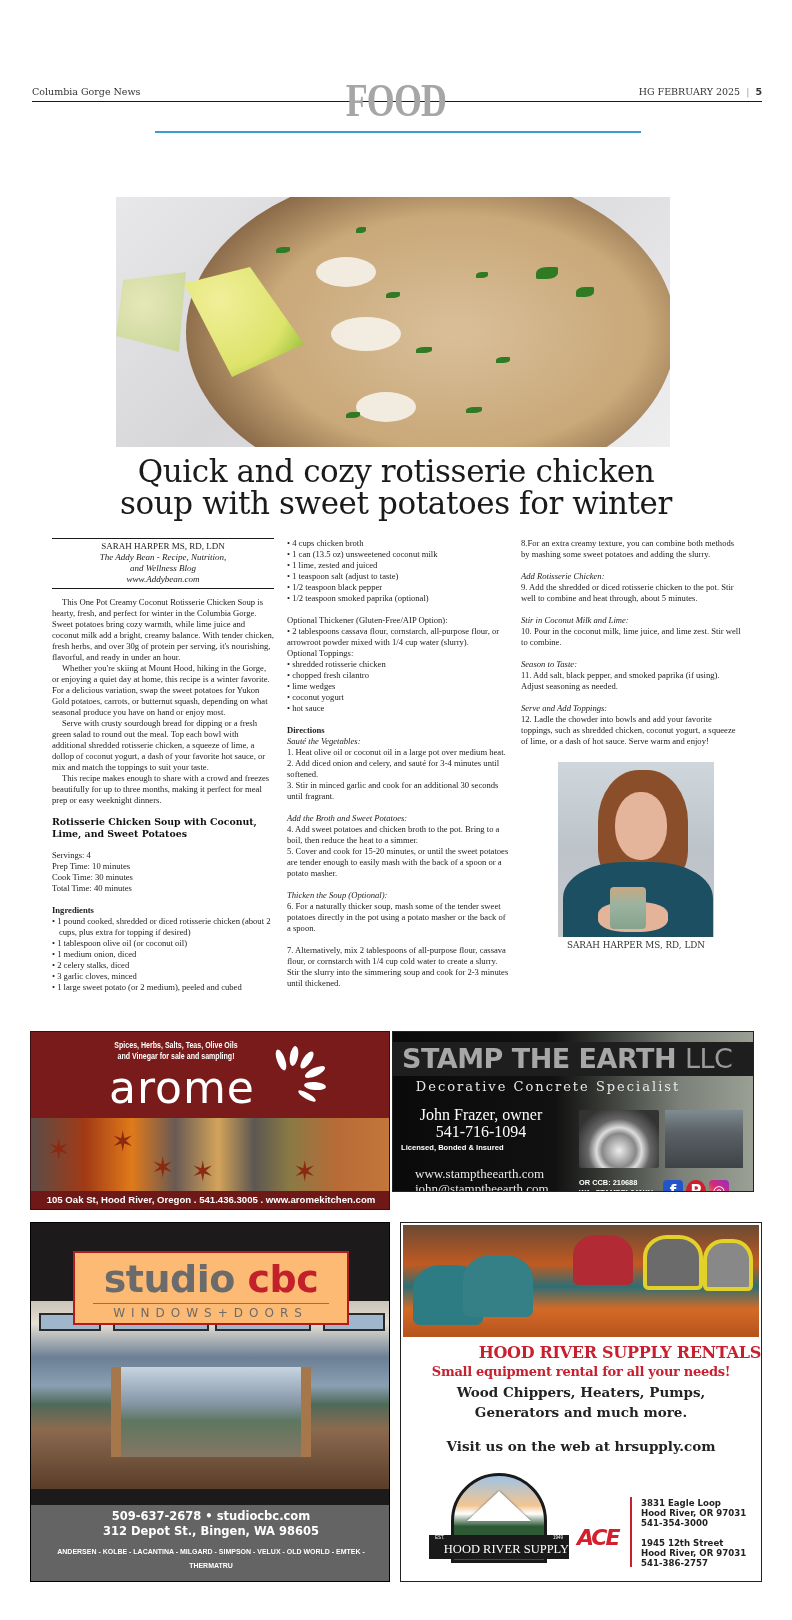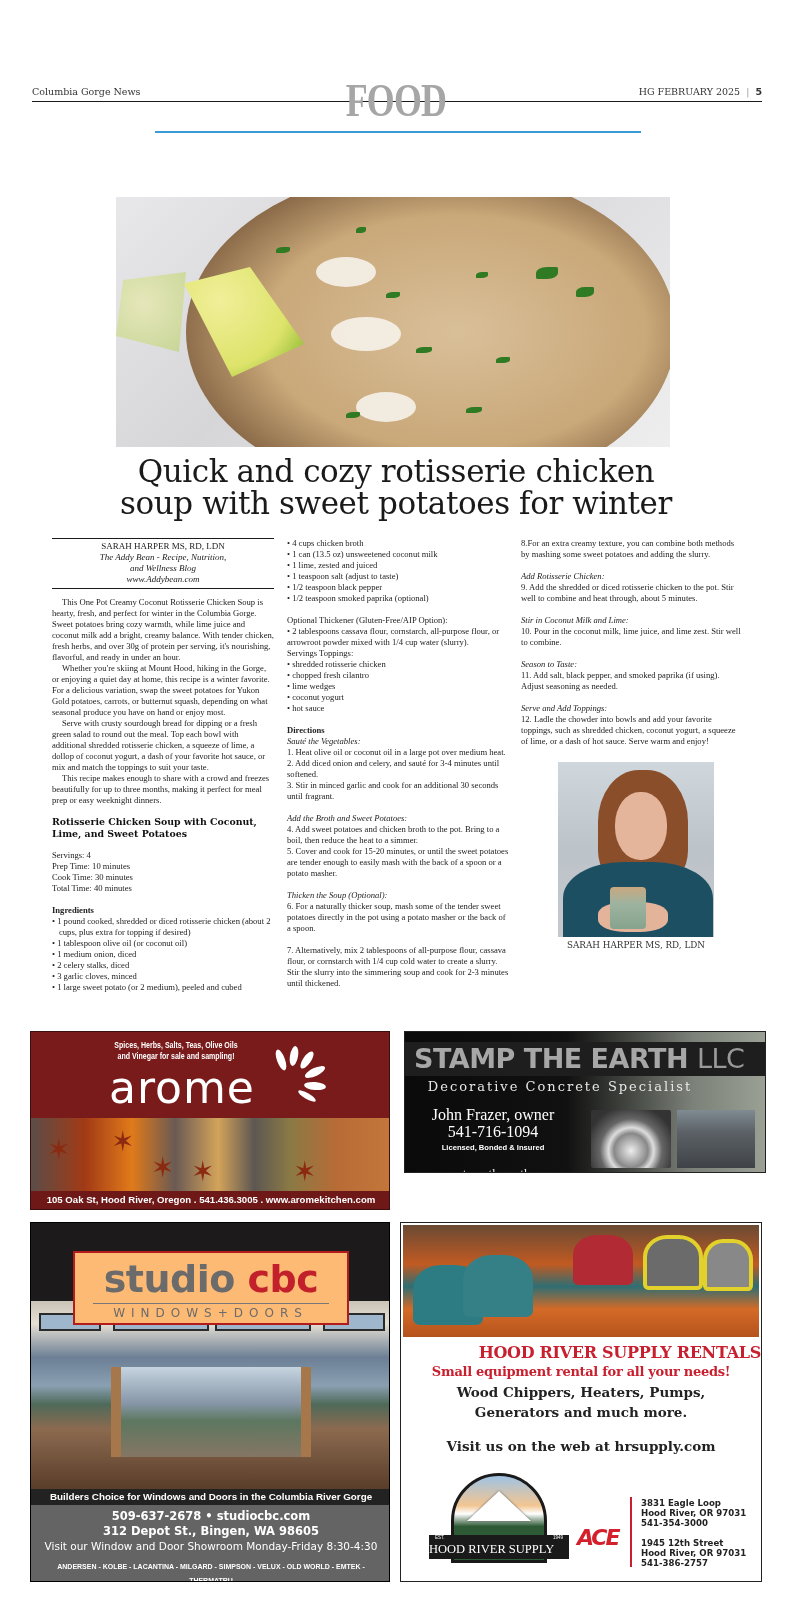--- a/index.html
+++ b/index.html
@@ -60,27 +60,27 @@
   .ad-arome { left: 30px; top: 1031px; width: 360px; height: 179px; background: #7a1b1b; border: 1px solid #3a0f0f; }
   .arome-tag { position: absolute; left: 70px; top: 8px; width: 150px; text-align: center; font-family: "Liberation Sans", sans-serif; font-weight: bold; font-size: 8.3px; line-height: 11px; color: #fff; transform: scaleX(0.85); }
   .arome-logo { position: absolute; left: 78px; top: 30px; font-family: "DejaVu Sans", sans-serif; font-size: 44px; color: #fff; letter-spacing: 1px; font-weight: normal; }
   .arome-leaves { position: absolute; left: 238px; top: 14px; width: 60px; height: 58px; }
   .arome-spices { position: absolute; left: 0; top: 86px; width: 360px; height: 75px;
     background: linear-gradient(90deg, #5b4d48 0%, #a23a15 15%, #e07a1a 28%, #6a5a54 40%, #d3a35a 52%, #5d5752 62%, #8a7a45 72%, #b86b36 85%, #c4773a 100%); }
   .spice-star { position: absolute; color: #8b2a10; font-size: 28px; line-height: 28px; }
   .arome-foot { position: absolute; left: 0; bottom: 0; width: 360px; height: 18px; background: #6e1818; color: #fff;
     font-family: "Liberation Sans", sans-serif; font-weight: bold; font-size: 9.6px; line-height: 18px; text-align: center; transform-origin: center; }
 
-  .ad-stamp { left: 404px; top: 1031px; width: 362px; height: 142px; background: linear-gradient(90deg, #0a0a0a 0%, #111 45%, #3c3f3a 60%, #7c8179 80%, #9aa094 100%); border: 1px solid #222; padding-left: 43px; }
+  .ad-stamp { left: 392px; top: 1031px; width: 362px; height: 161px; background: linear-gradient(90deg, #0a0a0a 0%, #111 45%, #3c3f3a 60%, #7c8179 80%, #9aa094 100%); border: 1px solid #222; padding-left: 43px; }
   .stamp-band { position: absolute; left: 0; top: 10px; width: 362px; height: 34px; background: #1e1e1e; }
   .stamp-title { position: absolute; left: 9px; top: 10px; font-family: "DejaVu Sans", sans-serif; font-weight: bold; font-size: 27px; line-height: 34px; color: #a7a7a7; letter-spacing: -0.5px; white-space: nowrap; }
   .stamp-title .llc { font-weight: normal; color: #9a9a9a; }
   .stamp-sub { position: absolute; left: 0; width: 310px; top: 47px; text-align: center; font-family: "DejaVu Serif", serif; font-size: 13px; letter-spacing: 2px; color: #e8e8e8; }
   .stamp-owner { position: absolute; left: 8px; top: 74px; width: 160px; text-align: center; font-family: "Liberation Serif", serif; font-size: 16px; line-height: 17px; color: #fff; }
-  .stamp-lic { position: absolute; left: 8px; top: 111px; width: 160px; text-align: center; font-family: "Liberation Sans", sans-serif; font-weight: bold; font-size: 7.6px; color: #fff; }
+  .stamp-lic { position: absolute; left: 8px; top: 111px; width: 160px; text-align: left; font-family: "Liberation Sans", sans-serif; font-weight: bold; font-size: 7.6px; color: #fff; }
   .stamp-web { position: absolute; left: 22px; top: 134px; font-family: "Liberation Serif", serif; font-size: 13px; line-height: 15px; color: #e8e8e8; }
   .stamp-photo1 { position: absolute; left: 186px; top: 78px; width: 80px; height: 58px; border-radius: 2px;
     background: radial-gradient(ellipse at 50% 70%, #ededed 0%, #888 30%, #ddd 40%, #666 55%, #333 80%); }
   .stamp-photo2 { position: absolute; left: 272px; top: 78px; width: 78px; height: 58px;
     background: linear-gradient(180deg, #7f8b92 0%, #5a6065 40%, #3f4347 100%); }
   .stamp-ccb { position: absolute; left: 186px; top: 146px; font-family: "Liberation Sans", sans-serif; font-weight: bold; font-size: 7.4px; line-height: 10px; color: #fff; }
   .social { position: absolute; top: 148px; width: 20px; height: 22px; border-radius: 4px; color: #fff; font-family: "DejaVu Sans", sans-serif; font-weight: bold; font-size: 15px; line-height: 22px; text-align: center; }
   .fb { left: 270px; background: #2355c9; }
   .pin { left: 293px; background: #d11e2b; border-radius: 50%; }
   .ig { left: 316px; background: linear-gradient(45deg, #f5a623, #d62976, #962fbf); }
@@ -106,21 +106,21 @@
   .hrs-photo { position: absolute; left: 2px; top: 2px; width: 356px; height: 112px;
     background: linear-gradient(180deg, #6a4a34 0%, #c15a22 35%, #2f6e73 55%, #d46a27 75%, #b5531d 100%); }
   .tool { position: absolute; border-radius: 40% 40% 10% 10%; }
   .hrs-title { position: absolute; left: 0; top: 120px; width: 360px; text-align: right; font-family: "DejaVu Serif", serif; font-weight: bold; font-size: 16px; line-height: 20px; color: #c8202f; letter-spacing: -0.3px; }
   .hrs-tag { position: absolute; left: 0; top: 140px; width: 360px; text-align: center; font-family: "DejaVu Serif", serif; font-weight: bold; font-size: 13px; line-height: 18px; color: #c8202f; letter-spacing: -0.3px; }
   .hrs-items { position: absolute; left: 0; top: 159px; width: 360px; text-align: center; font-family: "DejaVu Serif", serif; font-weight: bold; font-size: 13.5px; line-height: 20px; color: #222; }
   .hrs-web { position: absolute; left: 0; top: 214px; width: 360px; text-align: center; font-family: "DejaVu Serif", serif; font-weight: bold; font-size: 13.5px; line-height: 18px; color: #222; }
   .hrs-logo { position: absolute; left: 28px; top: 250px; width: 140px; height: 90px; }
   .hrs-logo-arch { position: absolute; left: 22px; top: 0; width: 96px; height: 90px; border-radius: 48px 48px 0 0; background: linear-gradient(180deg, #9fc3e4 0%, #f2c592 35%, #fff 45%, #2d5a35 60%, #2e5c35 100%); border: 3px solid #1a1a1a; }
   .hrs-mountain { position: absolute; left: 38px; top: 18px; width: 0; height: 0; border-left: 32px solid transparent; border-right: 32px solid transparent; border-bottom: 30px solid #ffffff; filter: drop-shadow(0 0 1px #555); }
-  .hrs-logo-band { position: absolute; left: 0; top: 62px; width: 140px; height: 24px; background: #1a1a1a; color: #fff; font-family: "Liberation Serif", serif; font-size: 12.5px; line-height: 28px; text-align: left; }
+  .hrs-logo-band { position: absolute; left: 0; top: 62px; width: 140px; height: 24px; background: #1a1a1a; color: #fff; font-family: "Liberation Serif", serif; font-size: 12.5px; line-height: 28px; text-align: right; }
   .hrs-est { position: absolute; top: 62px; font-family: "Liberation Sans", sans-serif; font-size: 4.5px; color: #fff; }
   .hrs-ace { position: absolute; left: 176px; top: 302px; font-family: "DejaVu Sans", sans-serif; font-weight: bold; font-style: italic; font-size: 22px; color: #d4202c; letter-spacing: -2px; }
   .hrs-vrule { position: absolute; left: 229px; top: 274px; width: 1.5px; height: 70px; background: #c8202f; }
   .hrs-addr { position: absolute; left: 240px; top: 275px; font-family: "DejaVu Sans", sans-serif; font-weight: bold; font-size: 8.6px; line-height: 10px; color: #222; }
 </style>
 </head>
 <body>
 
 <div class="header">
   <span class="pub">Columbia Gorge News</span>
@@ -185,21 +185,21 @@
 <div class="col col2">
   <div class="bullet">• 4 cups chicken broth</div>
   <div class="bullet">• 1 can (13.5 oz) unsweetened coconut milk</div>
   <div class="bullet">• 1 lime, zested and juiced</div>
   <div class="bullet">• 1 teaspoon salt (adjust to taste)</div>
   <div class="bullet">• 1/2 teaspoon black pepper</div>
   <div class="bullet">• 1/2 teaspoon smoked paprika (optional)</div>
   <div class="gap"></div>
   <div>Optional Thickener (Gluten-Free/AIP Option):</div>
   <div>• 2 tablespoons cassava flour, cornstarch, all-purpose flour, or arrowroot powder mixed with 1/4 cup water (slurry).</div>
-  <div>Servings Toppings:</div>
+  <div>Optional Toppings:</div>
   <div>• shredded rotisserie chicken</div>
   <div>• chopped fresh cilantro</div>
   <div>• lime wedges</div>
   <div>• coconut yogurt</div>
   <div>• hot sauce</div>
   <div class="gap"></div>
   <div class="b">Directions</div>
   <div class="it">Sauté the Vegetables:</div>
   <div>1. Heat olive oil or coconut oil in a large pot over medium heat.</div>
   <div>2. Add diced onion and celery, and sauté for 3-4 minutes until softened.</div>
@@ -296,25 +296,23 @@
     <div class="studio-window" style="left:82px;width:96px;"></div>
     <div class="studio-window" style="left:184px;width:96px;"></div>
     <div class="studio-window" style="left:292px;width:62px;"></div>
     <div class="studio-opening"></div>
   </div>
   <div class="studio-logo-box">
     <div class="studio-name"><span>studio</span> <span class="cbc">cbc</span></div>
     <div class="studio-rule"></div>
     <div class="studio-wd">WINDOWS+DOORS</div>
   </div>
-  <div class="studio-strip">Builders Choice for Windows and Doors in the Columbia River Gorge</div>
   <div class="studio-info">
     <div class="studio-phone">509-637-2678 • studiocbc.com</div>
     <div class="studio-addr">312 Depot St., Bingen, WA 98605</div>
-    <div class="studio-hours">Visit our Window and Door Showroom Monday-Friday 8:30-4:30</div>
     <div class="studio-brands">ANDERSEN - KOLBE - LACANTINA - MILGARD - SIMPSON - VELUX - OLD WORLD - EMTEK - THERMATRU</div>
   </div>
 </div>
 
 <div class="ad ad-hrs">
   <div class="hrs-photo">
     <div class="tool" style="left:10px;top:40px;width:70px;height:60px;background:#2d7c84;"></div>
     <div class="tool" style="left:60px;top:30px;width:70px;height:62px;background:#357f86;"></div>
     <div class="tool" style="left:170px;top:10px;width:60px;height:50px;background:#b22a33;"></div>
     <div class="tool" style="left:240px;top:10px;width:60px;height:55px;border:4px solid #e2d12a;background:#6b6b6b;"></div>

